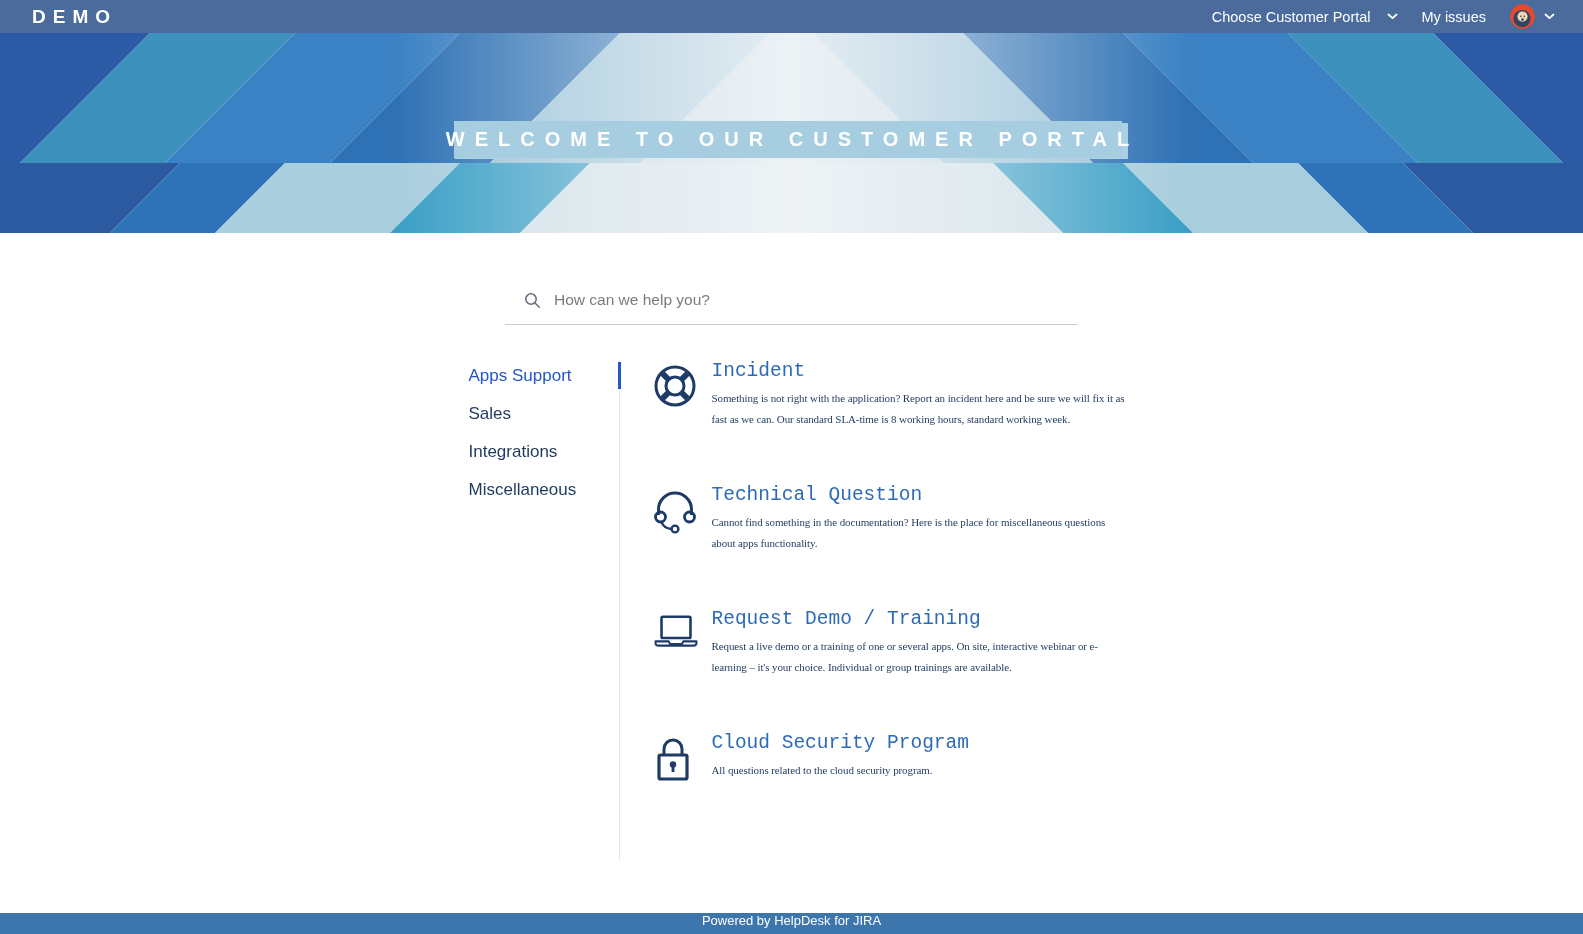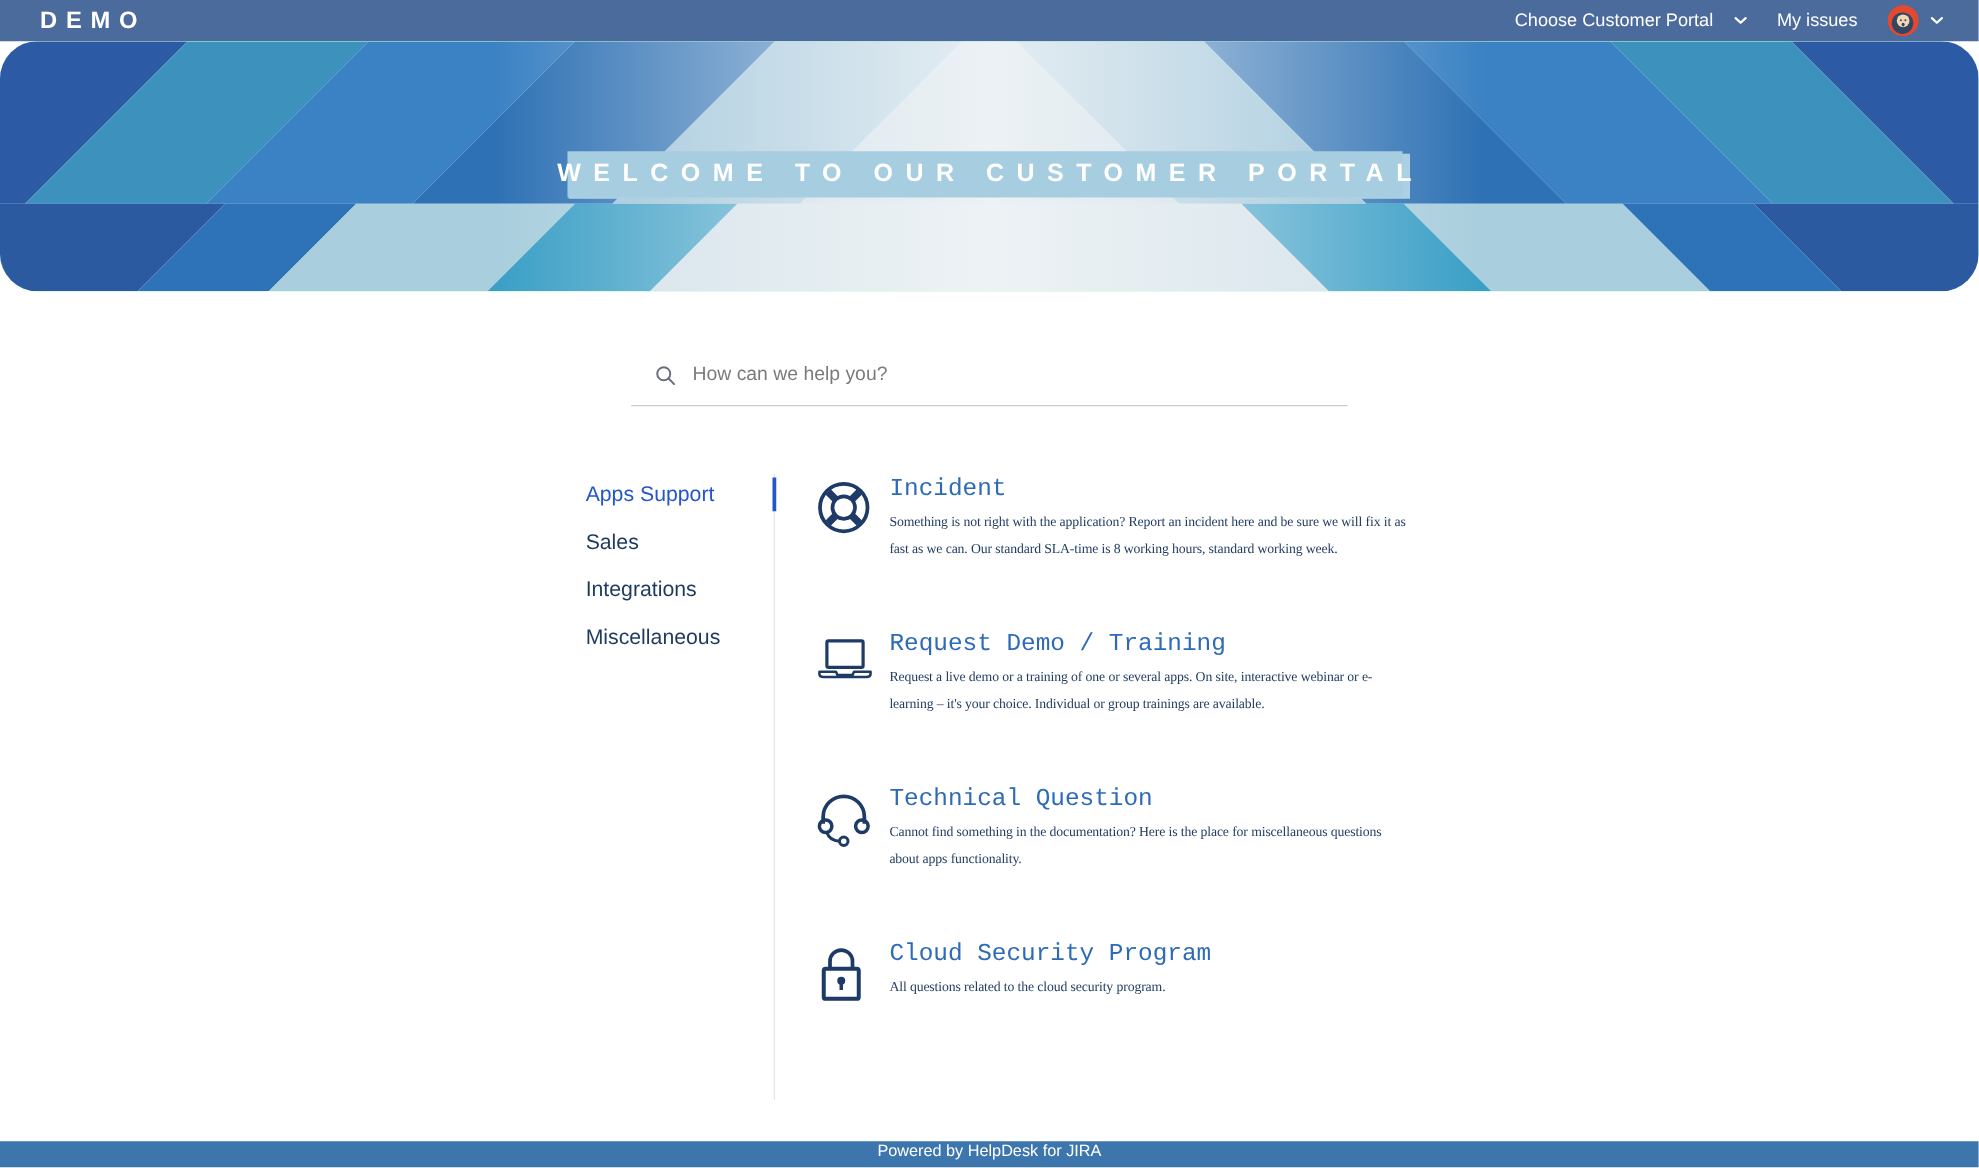--- a/index.html
+++ b/index.html
@@ -18,21 +18,21 @@
     display:flex; align-items:center;
     padding:0 28px 0 32px; color:#fff;
   }
   .logo { font-size:19px; font-weight:700; letter-spacing:7px; }
   .topnav { margin-left:auto; display:flex; align-items:center; gap:24px; font-size:14.5px; }
   .nav-item { display:flex; align-items:center; gap:16px; cursor:pointer; white-space:nowrap; }
   .avatar-group { display:flex; align-items:center; gap:9px; cursor:pointer; }
   .avatar { width:25px; height:25px; border-radius:50%; display:block; }
 
   
-  .banner { position:relative; flex:0 0 200px; height:200px; overflow:hidden; background:#86efac;border-radius:30px; }
+  .banner { position:relative; flex:0 0 200px; height:200px; overflow:hidden; background:#14b8a6; }
   .banner > svg { position:absolute; inset:0; display:block; }
   .title-band {
     position:absolute; left:50%; top:88px; transform:translateX(-50.6%);
     width:668px; height:37px;
     background:var(--band-bg,#a7cde1);
     display:flex; align-items:center; justify-content:center;
   }
   .title-band span {
     color:#fff; font-size:20px; font-weight:700;
     letter-spacing:10px; padding-left:10px; white-space:nowrap;
@@ -46,21 +46,21 @@
     border-bottom:1px solid #caccd0;
     padding:6px 2px 14px 19px;
   }
   .search-wrap svg { flex:0 0 auto; }
   .search-wrap input {
     flex:1; border:0; outline:0; background:transparent;
     font-size:15.5px; color:#42526e; font-family:inherit;
   }
   .search-wrap input::placeholder { color:#7b7b7b; opacity:1; }
 
-  .content { width:656px; margin:54px auto 0; display:flex; position:relative; left:5px; }
+  .content { width:656px; margin:34px auto 0; display:flex; position:relative; left:5px; }
 
   .sidebar { flex:0 0 150px; width:150px; list-style:none; margin:0; padding:7px 12px 0 0; }
   .sidebar li {
     position:relative; font-size:17px; line-height:19px;
     color:var(--text-navy,#1e3a5f); margin-bottom:19px; cursor:pointer;
   }
   .sidebar li.selected { color:var(--accent,#2456c8); }
   .sidebar li.selected::after {
     content:""; position:absolute; right:-14px; top:-4px;
     width:3px; height:27px; background:var(--accent,#2456c8);
@@ -186,49 +186,49 @@
           </svg>
         </div>
         <div class="req-body">
           <h3 class="req-title">Incident</h3>
           <p class="req-desc">Something is not right with the application? Report an incident here and be sure we will fix it as fast as we can. Our standard SLA-time is 8 working hours, standard working week.</p>
         </div>
       </div>
 
       <div class="req">
         <div class="req-icon">
-          <svg width="46" height="40" viewBox="0 0 54 40" stroke="currentColor" fill="none">
-            <rect x="10" y="2" width="34" height="25" rx="1.5" stroke-width="3"></rect>
-            <path d="M3 31 h15.5 l1.5 3.2 h14 l1.5 -3.2 H51 v2.2 q0 2.8 -3.8 2.8 H6.8 q-3.8 0 -3.8 -2.8 z" stroke-width="2.4" stroke-linejoin="round"></path>
-          </svg>
-        </div>
-        <div class="req-body">
-          <h3 class="req-title">Request Demo / Training</h3>
-          <p class="req-desc">Request a live demo or a training of one or several apps. On site, interactive webinar or e-learning – it's your choice. Individual or group trainings are available.</p>
-        </div>
-      </div>
-
-      <div class="req">
-        <div class="req-icon">
           <svg width="44" height="46" viewBox="0 0 44 46" stroke="currentColor" fill="none">
             <path d="M5.5 27 v-5.5 a16.5 16.5 0 0 1 33 0 V27" stroke-width="3"></path>
             <circle cx="7.5" cy="29" r="5" stroke-width="2.8"></circle>
             <circle cx="36.5" cy="29" r="5" stroke-width="2.8"></circle>
             <path d="M8.5 34 c1.5 4.6 5.2 6.6 10 7" stroke-width="2.4"></path>
             <circle cx="22" cy="41" r="3.4" stroke-width="2.4"></circle>
           </svg>
         </div>
         <div class="req-body">
           <h3 class="req-title">Technical Question</h3>
           <p class="req-desc">Cannot find something in the documentation? Here is the place for miscellaneous questions about apps functionality.</p>
         </div>
       </div>
 
       <div class="req">
         <div class="req-icon">
+          <svg width="46" height="40" viewBox="0 0 54 40" stroke="currentColor" fill="none">
+            <rect x="10" y="2" width="34" height="25" rx="1.5" stroke-width="3"></rect>
+            <path d="M3 31 h15.5 l1.5 3.2 h14 l1.5 -3.2 H51 v2.2 q0 2.8 -3.8 2.8 H6.8 q-3.8 0 -3.8 -2.8 z" stroke-width="2.4" stroke-linejoin="round"></path>
+          </svg>
+        </div>
+        <div class="req-body">
+          <h3 class="req-title">Request Demo / Training</h3>
+          <p class="req-desc">Request a live demo or a training of one or several apps. On site, interactive webinar or e-learning – it's your choice. Individual or group trainings are available.</p>
+        </div>
+      </div>
+
+      <div class="req">
+        <div class="req-icon">
           <svg width="40" height="46" viewBox="0 0 40 46" stroke="currentColor" fill="none">
             <path d="M11 19 v-6 a9 9 0 0 1 18 0 v6" stroke-width="3"></path>
             <rect x="6" y="19" width="28" height="24" rx="1.5" stroke-width="3.2"></rect>
             <circle cx="20" cy="28.5" r="3.2" fill="currentColor" stroke="none"></circle>
             <rect x="18.6" y="28.5" width="2.8" height="7.5" fill="currentColor" stroke="none"></rect>
           </svg>
         </div>
         <div class="req-body">
           <h3 class="req-title">Cloud Security Program</h3>
           <p class="req-desc">All questions related to the cloud security program.</p>

